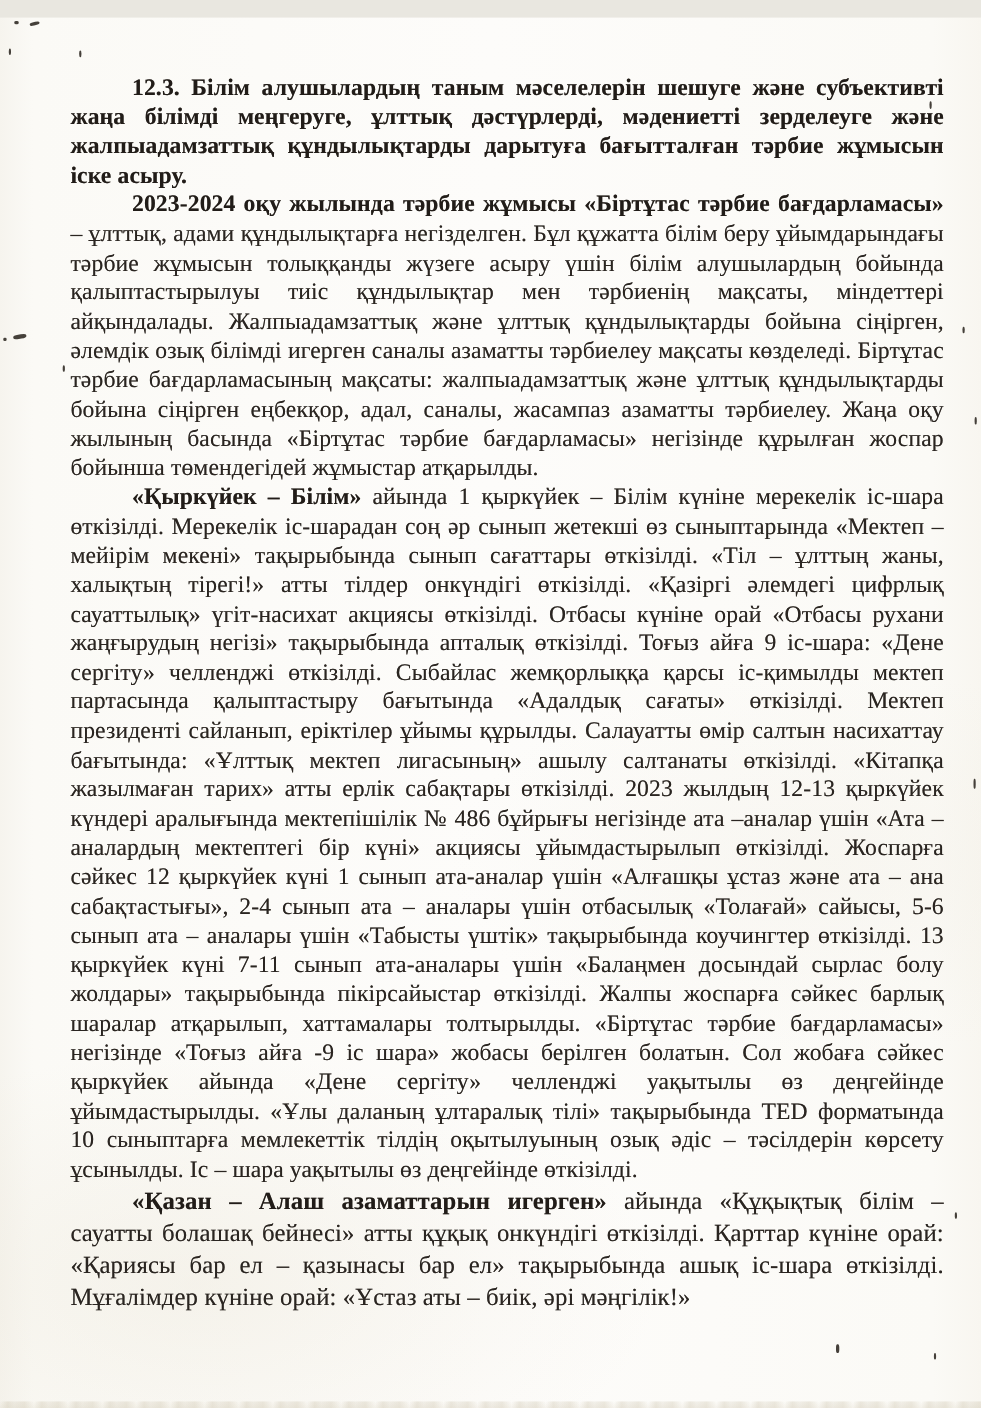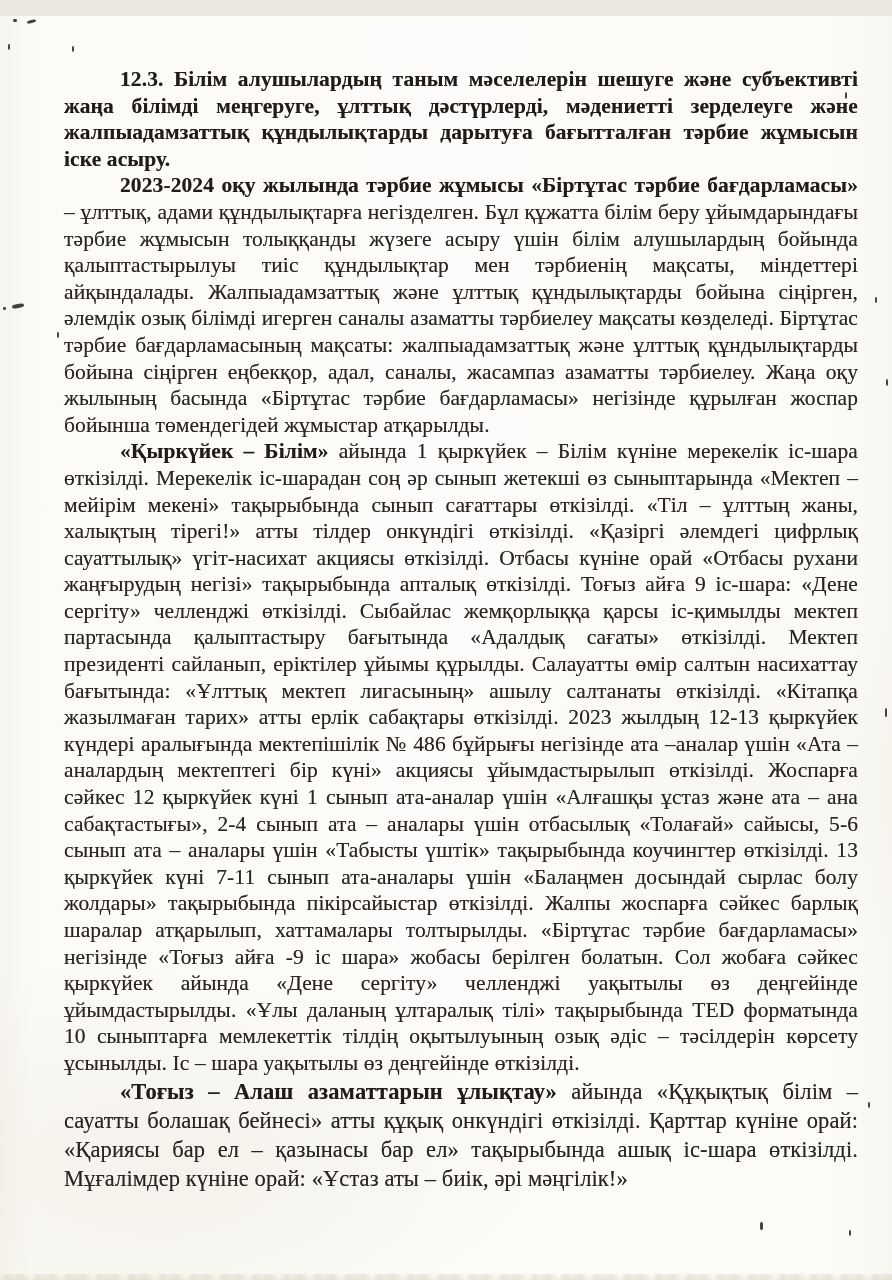--- a/index.html
+++ b/index.html
@@ -69,21 +69,21 @@
 </style>
 </head>
 <body>
 
 <div class="page">
 
   <div class="text-block" id="paragraphs-container" style="color: rgb(42, 37, 33);">
       <p class="para"><span class="bold">12.3. Білім алушылардың таным мәселелерін шешуге және субъективті жаңа білімді меңгеруге, ұлттық дәстүрлерді, мәдениетті зерделеуге және жалпыадамзаттық құндылықтарды дарытуға бағытталған тәрбие жұмысын іске асыру.</span></p>
       <p class="para"><span class="bold">2023-2024 оқу жылында тәрбие жұмысы «Біртұтас тәрбие бағдарламасы»</span><span> – ұлттық, адами құндылықтарға негізделген. Бұл құжатта білім беру ұйымдарындағы тәрбие жұмысын толыққанды жүзеге асыру үшін білім алушылардың бойында қалыптастырылуы тиіс құндылықтар мен тәрбиенің мақсаты, міндеттері айқындалады. Жалпыадамзаттық және ұлттық құндылықтарды бойына сіңірген, әлемдік озық білімді игерген саналы азаматты тәрбиелеу мақсаты көзделеді. Біртұтас тәрбие бағдарламасының мақсаты: жалпыадамзаттық және ұлттық құндылықтарды бойына сіңірген еңбекқор, адал, саналы, жасампаз азаматты тәрбиелеу. Жаңа оқу жылының басында «Біртұтас тәрбие бағдарламасы» негізінде құрылған жоспар бойынша төмендегідей жұмыстар атқарылды.</span></p>
       <p class="para"><span class="bold">«Қыркүйек – Білім»</span><span> айында 1 қыркүйек – Білім күніне мерекелік іс-шара өткізілді. Мерекелік іс-шарадан соң әр сынып жетекші өз сыныптарында «Мектеп – мейірім мекені» тақырыбында сынып сағаттары өткізілді. «Тіл – ұлттың жаны, халықтың тірегі!» атты тілдер онкүндігі өткізілді. «Қазіргі әлемдегі цифрлық сауаттылық» үгіт-насихат акциясы өткізілді. Отбасы күніне орай «Отбасы рухани жаңғырудың негізі» тақырыбында апталық өткізілді. Тоғыз айға 9 іс-шара: «Дене сергіту» челленджі өткізілді. Сыбайлас жемқорлыққа қарсы іс-қимылды мектеп партасында қалыптастыру бағытында «Адалдық сағаты» өткізілді. Мектеп президенті сайланып, еріктілер ұйымы құрылды. Салауатты өмір салтын насихаттау бағытында: «Ұлттық мектеп лигасының» ашылу салтанаты өткізілді. «Кітапқа жазылмаған тарих» атты ерлік сабақтары өткізілді. 2023 жылдың 12-13 қыркүйек күндері аралығында мектепішілік № 486 бұйрығы негізінде ата –аналар үшін «Ата –аналардың мектептегі бір күні» акциясы ұйымдастырылып өткізілді. Жоспарға сәйкес 12 қыркүйек күні 1 сынып ата-аналар үшін «Алғашқы ұстаз және ата – ана сабақтастығы», 2-4 сынып ата – аналары үшін отбасылық «Толағай» сайысы, 5-6 сынып ата – аналары үшін «Табысты үштік» тақырыбында коучингтер өткізілді. 13 қыркүйек күні 7-11 сынып ата-аналары үшін «Балаңмен досындай сырлас болу жолдары» тақырыбында пікірсайыстар өткізілді. Жалпы жоспарға сәйкес барлық шаралар атқарылып, хаттамалары толтырылды. «Біртұтас тәрбие бағдарламасы» негізінде «Тоғыз айға -9 іс шара» жобасы берілген болатын. Сол жобаға сәйкес қыркүйек айында «Дене сергіту» челленджі уақытылы өз деңгейінде ұйымдастырылды. «Ұлы даланың ұлтаралық тілі» тақырыбында TED форматында 10 сыныптарға мемлекеттік тілдің оқытылуының озық әдіс – тәсілдерін көрсету ұсынылды. Іс – шара уақытылы өз деңгейінде өткізілді.</span></p>
-      <p class="para"><span class="bold">«Тоғыз – Алаш азаматтарын ұлықтау»</span><span> айында «Құқықтық білім – сауатты болашақ бейнесі» атты құқық онкүндігі өткізілді. Қарттар күніне орай: «Қариясы бар ел – қазынасы бар ел» тақырыбында ашық іс-шара өткізілді. Мұғалімдер күніне орай: «Ұстаз аты – биік, әрі мәңгілік!»</span></p>
+      <p class="para"><span class="bold">«Қазан – Алаш азаматтарын игерген»</span><span> айында «Құқықтық білім – сауатты болашақ бейнесі» атты құқық онкүндігі өткізілді. Қарттар күніне орай: «Қариясы бар ел – қазынасы бар ел» тақырыбында ашық іс-шара өткізілді. Мұғалімдер күніне орай: «Ұстаз аты – биік, әрі мәңгілік!»</span></p>
     </div>
 
   <div class="speck" style="left:13px; top:3px; width:4px; height:3px;"></div>
   <div class="speck" style="left:27px; top:4px; width:9px; height:3px; transform:rotate(-14deg);"></div>
   <div class="speck" style="left:8px; top:28px; width:2px; height:6px;"></div>
   <div class="speck" style="left:72px; top:30px; width:2px; height:6px;"></div>
   <div class="speck" style="left:3px; top:291px; width:3px; height:3px;"></div>
   <div class="speck" style="left:12px; top:288px; width:12px; height:4px; transform:rotate(-10deg);"></div>
   <div class="speck" style="left:57px; top:316px; width:2px; height:6px;"></div>
   <div class="speck" style="left:845px; top:76px; width:2px; height:7px;"></div>

